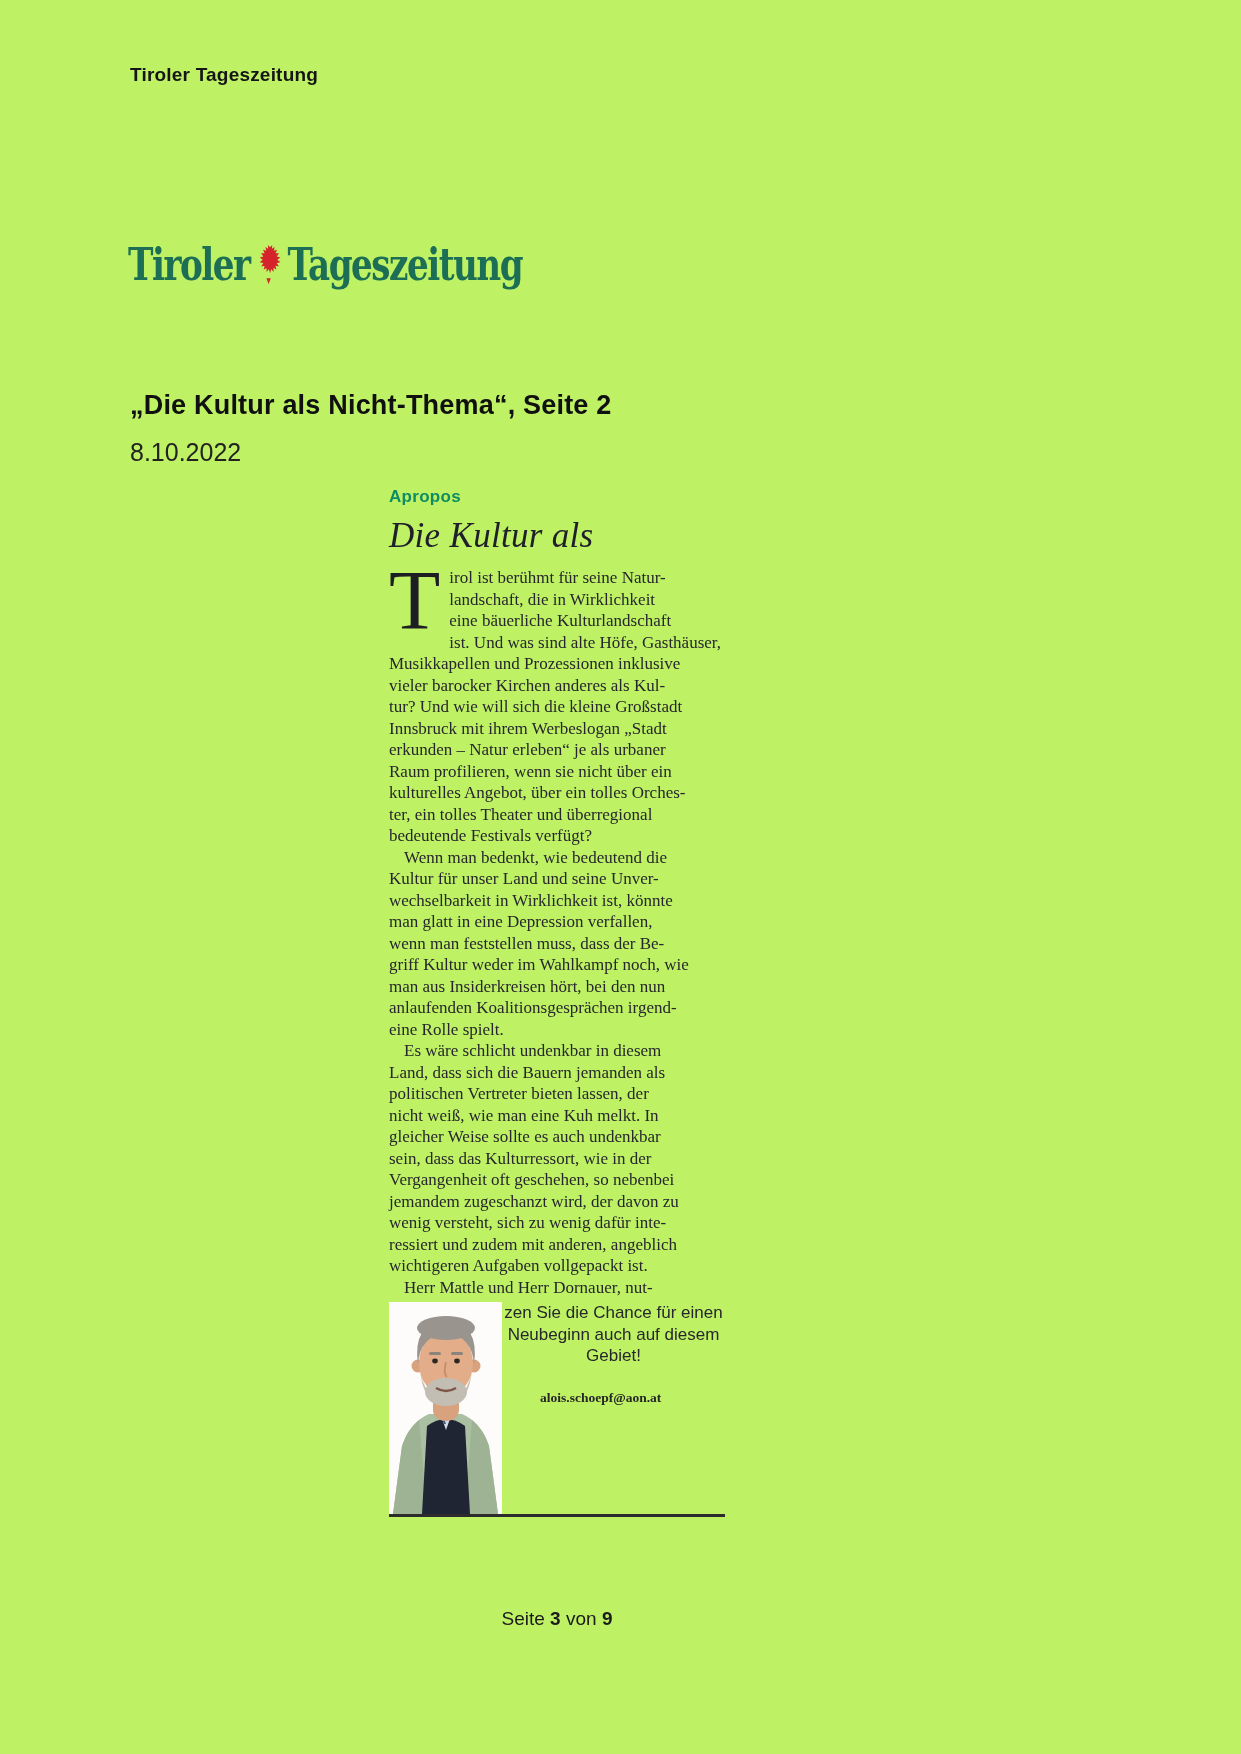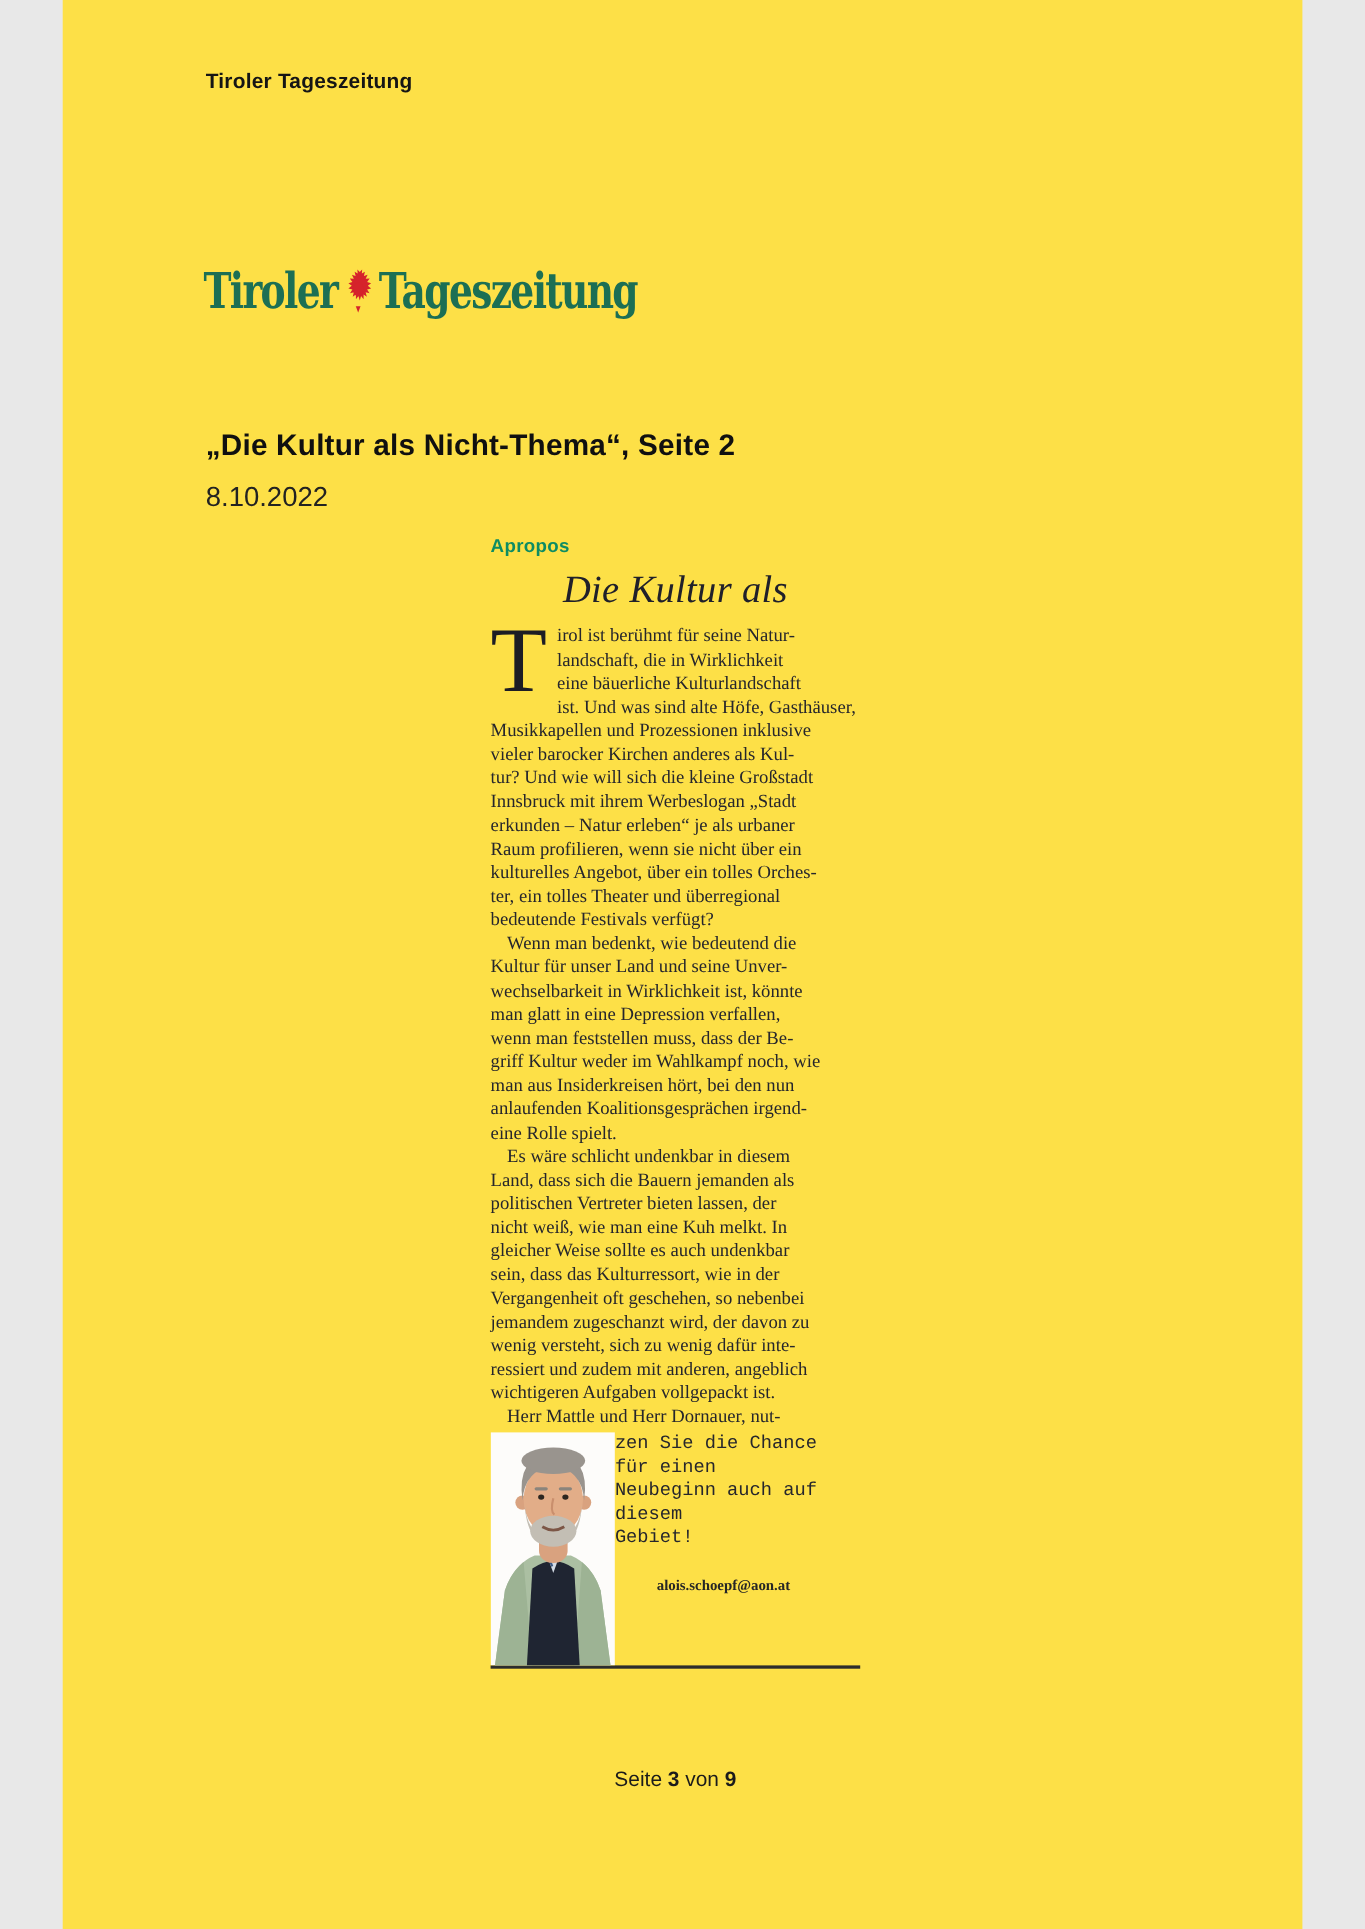--- a/index.html
+++ b/index.html
@@ -1,19 +1,19 @@
 <!DOCTYPE html>
 <html lang="de"><head>
 <meta charset="utf-8">
 <style>
   html,body{margin:0;padding:0;background:#e8e8e8;}
   .page{
     position:relative;
-    width:1127px;height:1754px;
-    background:#fde047;
+    width:1241px;height:1754px;
+    background:#bef264;
     font-family:"Liberation Sans",sans-serif;
     color:#111;
     overflow:hidden;
     margin:0 auto;
   }
   
   .doc-header{
     position:absolute;left:130px;top:64px;
     font-size:19px;font-weight:bold;color:#151515;
     letter-spacing:0.2px;
@@ -35,21 +35,21 @@
   .clip-head{position:absolute;left:130px;top:390px;width:700px;}
   .clip-title{font-size:27px;font-weight:bold;color:#101010;letter-spacing:0.2px;}
   .clip-date{font-size:25px;color:#222;margin-top:17px;}
   
   .column{position:absolute;left:389px;top:487px;width:336px;}
   .kicker{
     text-align:left;font-weight:bold;font-size:17px;
     color:#0e8c63;letter-spacing:0.3px;
   }
   .art-title{
-    margin-top:9px;text-align:center;
+    margin-top:9px;
     font-family:"Liberation Serif",serif;font-style:italic;
     font-size:35px;line-height:39px;color:#20202a;
     letter-spacing:0.3px;
   }
   .body{
     margin-top:12px;
     font-family:"Liberation Serif",serif;
     font-size:17px;line-height:21.5px;color:#26262c;
     text-align:left;
   }
@@ -59,23 +59,23 @@
     font-family:"Liberation Serif",serif;
     font-size:84px;line-height:63px;height:63px;
     padding:0;margin:2px 9px 0 0;color:#1d1d24;
   }
   .indent{text-indent:15px;}
   
   .bottom-row{display:flex;margin-top:4px;}
   .photo{flex:0 0 113px;height:212px;}
   .bottom-right{flex:1;min-width:0;padding-top:0;}
   .closing{
-    font-family:Liberation Mono, monospace;
+    font-family:Liberation Sans, sans-serif;
     font-size:17px;line-height:21.5px;color:#26262c;
-    text-align:left;white-space:pre-line;margin-top:0;
+    text-align:center;white-space:pre-line;margin-top:0;
   }
   .email{
     margin-top:20px;margin-left:38px;
     font-size:13.5px;font-weight:bold;color:#262626;
   }
   .bio{
     margin-top:18px;
     font-size:13.5px;line-height:19px;color:#3c3c3c;
     text-align:right;white-space:pre-line;
   }

